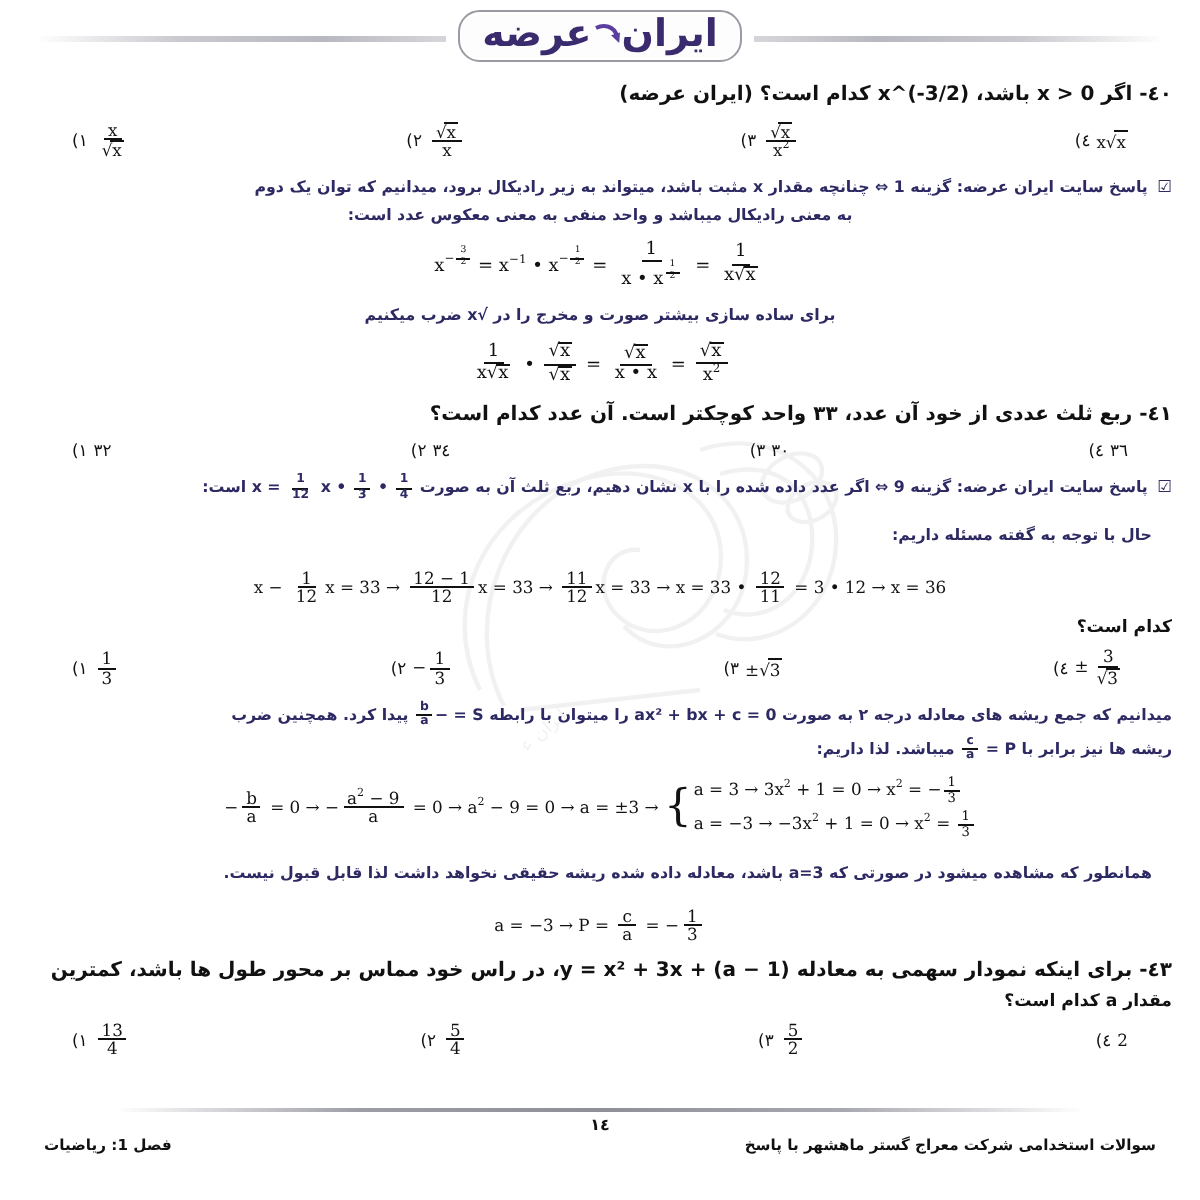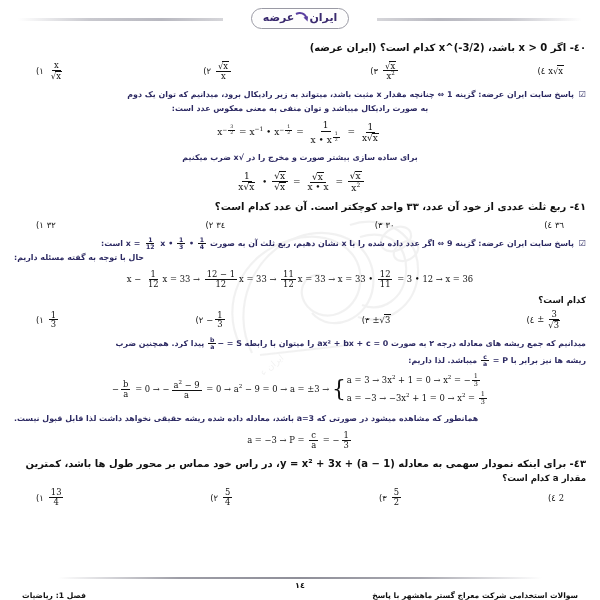--- a/index.html
+++ b/index.html
@@ -63,21 +63,21 @@
     align-items: center;
     justify-content: center;
     gap: 1px;
     background: #fdfdfd;
     border: 1.4px solid #9a9aa4;
     border-radius: 11px;
     padding: 2px 11px 3px 11px;
     box-shadow: 0 0 0 1px #ffffff inset;
   }
   .logo-text {
-    font-size: 11px;
+    font-size: 19px;
     font-weight: bold;
     color: #3a2a6e;
     letter-spacing: -0.3px;
     line-height: 1;
   }
   .logo-arrow {
     display: inline-block;
     width: 15px;
     height: 14px;
     margin: 0 -1px;
@@ -147,26 +147,26 @@
   }
   .answer-cont {
     text-align: center;
     font-size: 7.9px;
     font-weight: bold;
     color: #2d2a63;
     line-height: 1.7;
     margin: 0;
   }
   .answer-right {
-    text-align: left;
+    text-align: right;
     font-size: 7.9px;
     font-weight: bold;
     color: #2d2a63;
     line-height: 1.7;
-    margin: 0;
+    margin: 10px;
   }
 
   .formula {
     text-align: center;
     direction: ltr;
     font-family: "DejaVu Serif", "Liberation Serif", serif;
     font-size: 9px;
     color: #111;
     margin: 6px 0 6px 0;
     line-height: 1.2;
@@ -212,21 +212,21 @@
     flex-direction: column;
     gap: 3px;
     text-align: left;
   }
 
   
   .footer {
     position: absolute;
     left: 0;
     right: 0;
-    bottom: 0;
+    bottom: 23px;
     z-index: 3;
   }
   .footer-rule {
     height: 2.5px;
     margin: 0 58px 2px 58px;
     background: linear-gradient(to right, #ffffff, #9d9da6 25%, #8f8f99 50%, #a8a8b0 75%, #ffffff);
   }
   .footer-page {
     text-align: center;
     font-size: 8px;
@@ -316,21 +316,21 @@
         <span class="option-val">x<span class="radic">√</span><span class="sqrt">x</span></span>
       </div>
     </div>
 
     <div class="answer-line">
       <span class="check">☑</span>
       <span>پاسخ سایت ایران عرضه: گزینه 1</span>
       <span>⇔</span>
       <span>چنانچه مقدار x مثبت باشد، میتواند به زیر رادیکال برود، میدانیم که توان یک دوم</span>
     </div>
-    <div class="answer-cont">به صورت رادیکال میباشد و توان منفی به معنی معكوس عدد است:</div>
+    <div class="answer-cont">به معنی رادیکال میباشد و واحد منفی به معنی معكوس عدد است:</div>
 
     <div class="formula">
       x<sup class="exp">−<span class="frac tiny">
             <span class="num">3</span>
             <span class="den">2</span>
           </span></sup>
       = x<sup class="exp">−1</sup> • x<sup class="exp">−<span class="frac tiny">
             <span class="num">1</span>
             <span class="den">2</span>
           </span></sup> =

